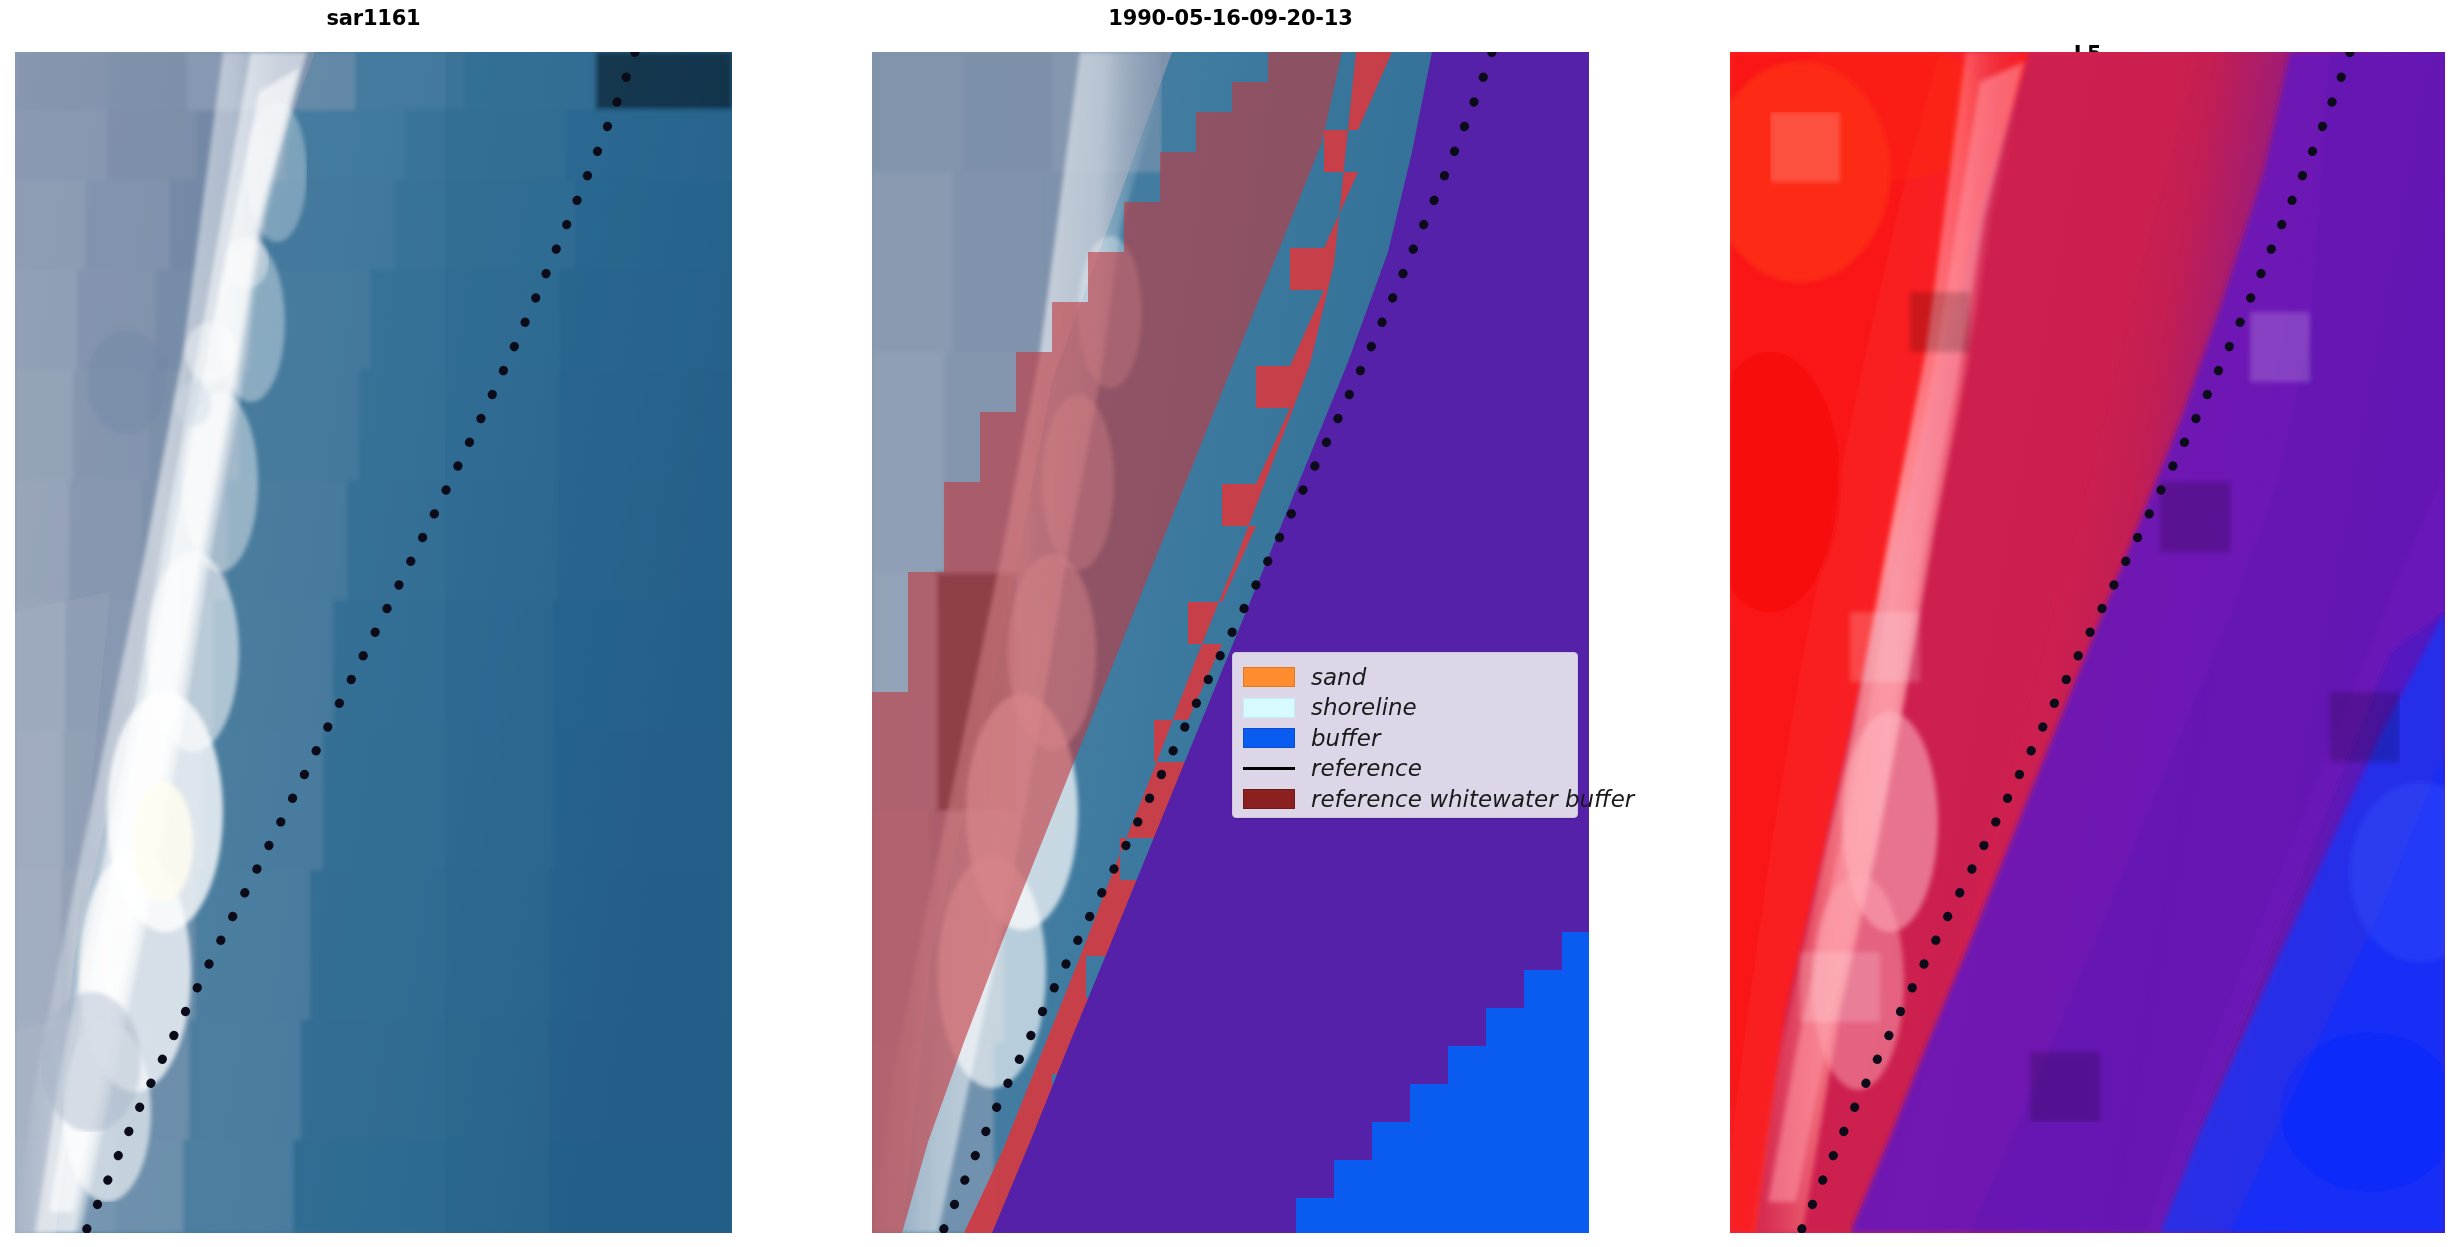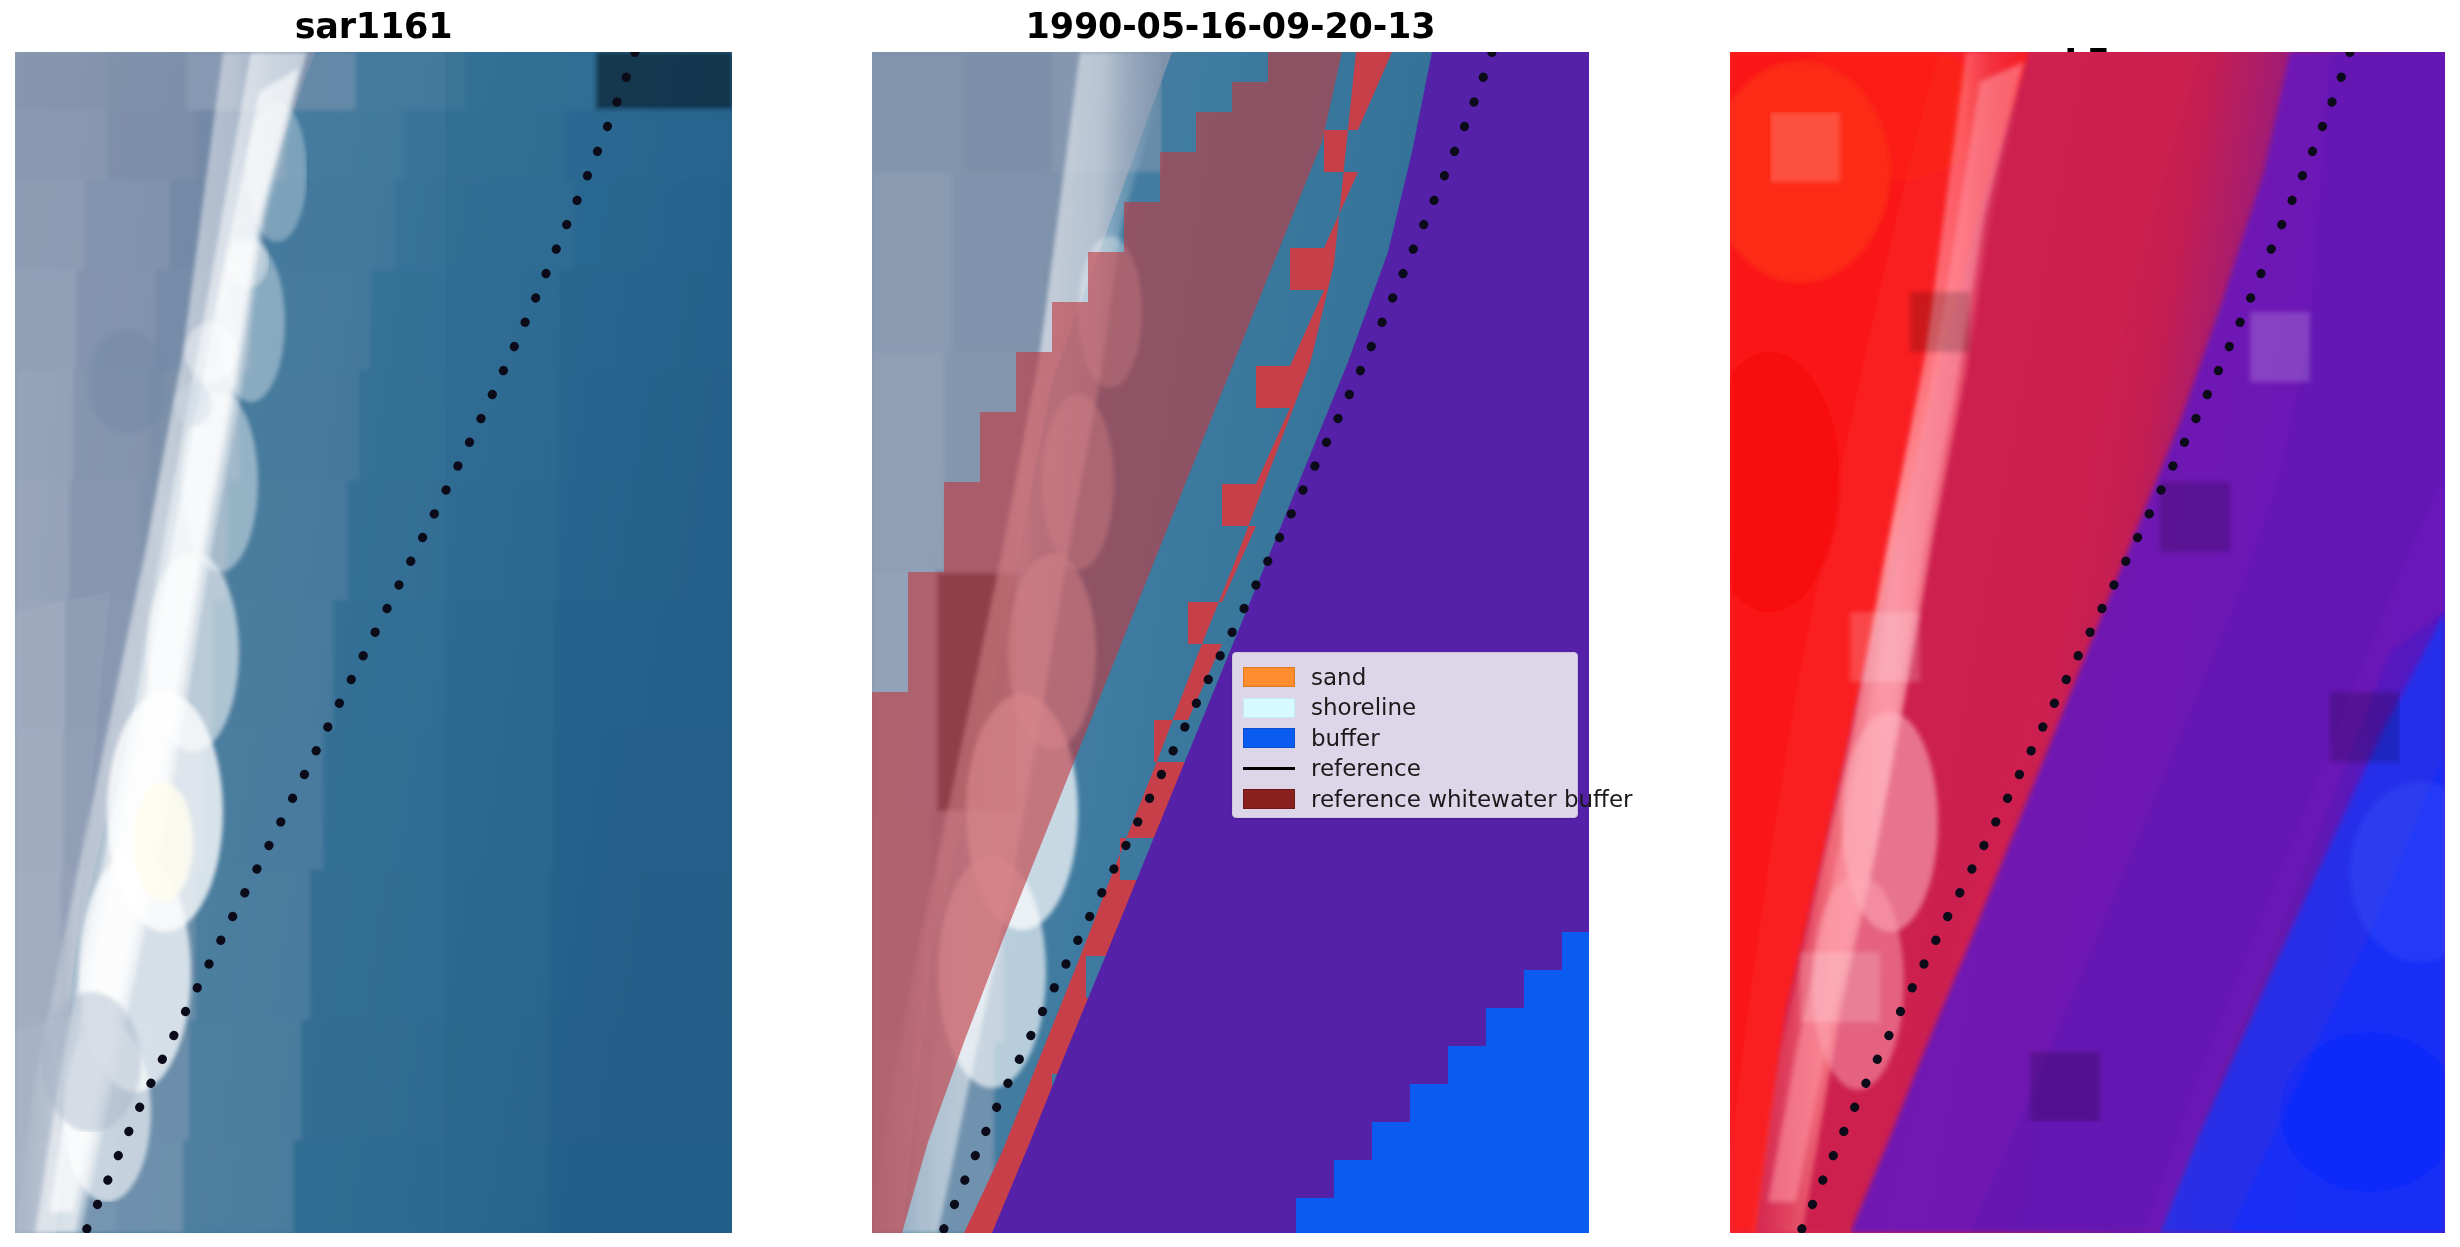--- a/index.html
+++ b/index.html
@@ -20,21 +20,21 @@
   }
   .panel {
     position: absolute;
     overflow: hidden;
     background: #3a6c8c;
   }
   .panel-title {
     position: absolute;
     text-align: center;
     font-weight: bold;
-    font-size: 35px;
+    font-size: 21px;
     color: #000000;
     font-family: "DejaVu Sans", "Liberation Sans", sans-serif;
     letter-spacing: -0.2px;
     white-space: nowrap;
   }
   .raster {
     position: absolute;
     left: 0;
     top: 0;
     width: 100%;
@@ -49,20 +49,21 @@
   }
   
   #legend {
     position: absolute;
     background: #ddd5e8;
     border: 1px solid #cfc5dd;
     border-radius: 4px;
     box-shadow: 0 1px 2px rgba(0,0,0,0.12);
     padding: 9px 12px 13px 10px;
     box-sizing: border-box;
+    font-style: italic;
   }
   .legend-row {
     display: flex;
     align-items: center;
     height: 30.5px;
   }
   .swatch-box {
     width: 52px;
     height: 20px;
     margin-right: 16px;

